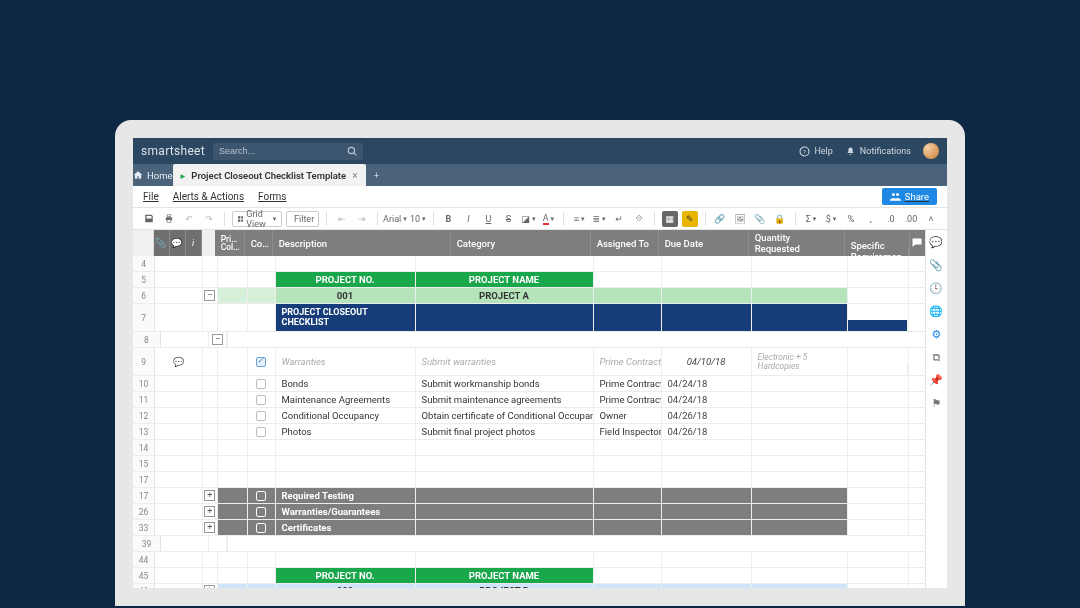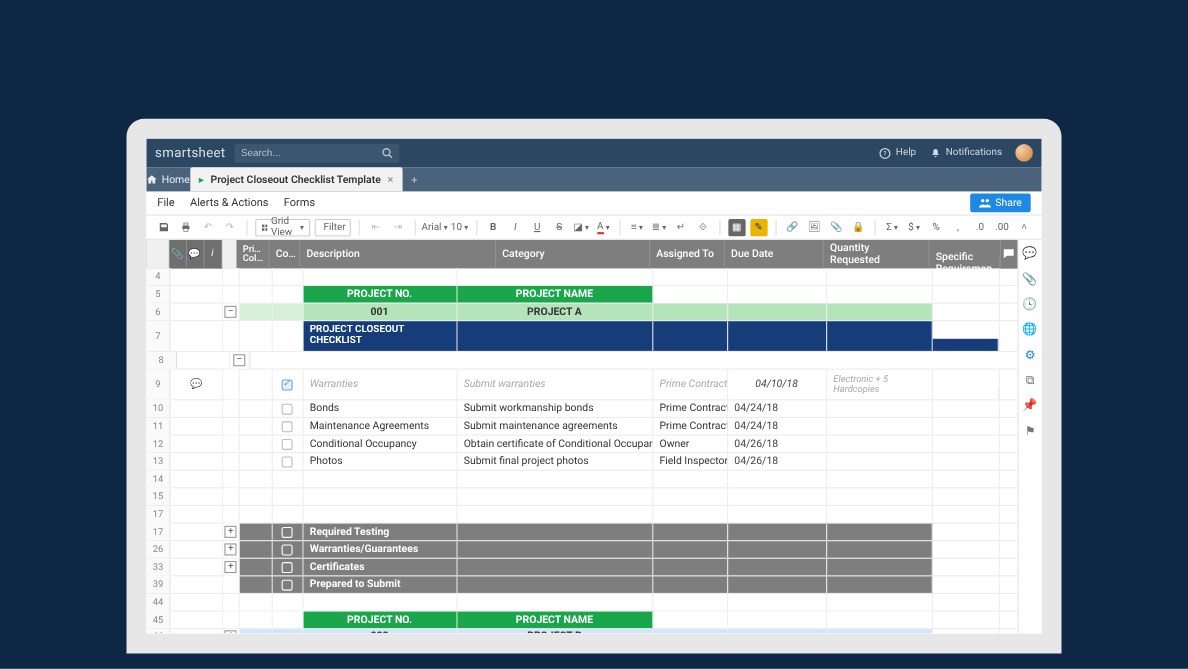--- a/index.html
+++ b/index.html
@@ -7,21 +7,21 @@
     font-family: -apple-system, BlinkMacSystemFont, "Segoe UI", Roboto, Arial, sans-serif;
     background: #0e2744;
     width: 1080px;
     height: 608px;
     overflow: hidden;
     position: relative;
   }
   .monitor {
     position: absolute;
     left: 115px;
-    top: 108px;
+    top: 120px;
     width: 850px;
     height: 486px;
     background: #e7e7e7;
     border-radius: 16px 16px 0 0;
     padding: 18px;
   }
   .screen {
     background: #fff;
     width: 100%;
     height: 100%;
@@ -94,20 +94,21 @@
   
   .menurow {
     height: 22px;
     display: flex;
     align-items: center;
     padding: 0 10px;
     gap: 14px;
     font-size: 10px;
     color: #333;
     border-bottom: 1px solid #e4e4e4;
+    text-decoration: underline;
   }
   .share-btn {
     margin-left: auto;
     background: #1e88e5;
     color: #fff;
     height: 17px;
     padding: 0 8px;
     border-radius: 2px;
     display: flex; align-items: center; gap: 4px;
     font-size: 9.5px;
@@ -791,32 +792,20 @@
               <div class="trailing"></div>
             </div>
           <div class="row bg-gray">
               <div class="rownum">39</div>
               <div class="icons">
                 <div></div>
                 <div></div>
                 <div></div>
               </div>
               <div class="expcell"></div>
-              <div class="cells">
-                <div class="cell c-pri"></div>
-                <div class="cell c-co center">
-                  <div class="chk"></div>
-                </div>
-                <div class="cell c-cat">Prepared to Submit</div>
-                <div class="cell c-desc"></div>
-                <div class="cell c-assn"></div>
-                <div class="cell c-due"></div>
-                <div class="cell c-qty"></div>
-                <div class="cell c-spec"></div>
-              </div>
               <div class="trailing"></div>
             </div>
 
           <div class="row">
               <div class="rownum">44</div>
               <div class="icons">
                 <div></div>
                 <div></div>
                 <div></div>
               </div>

